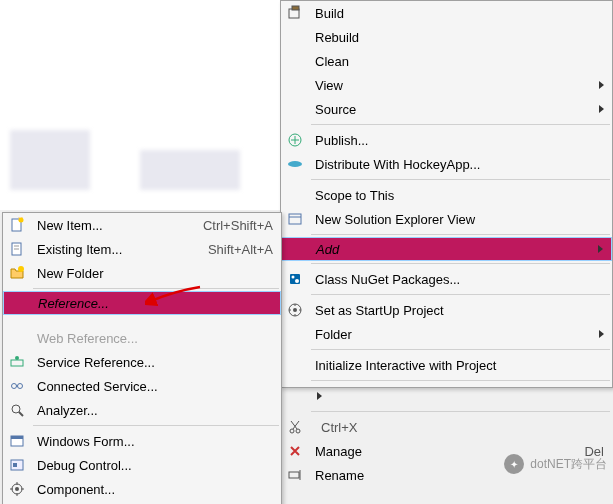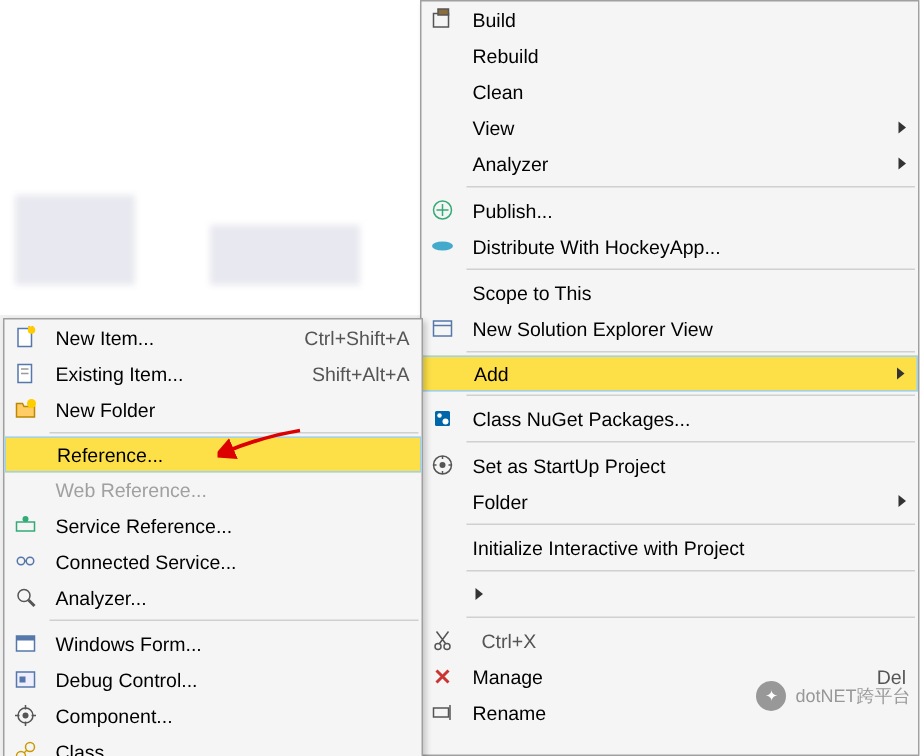--- a/index.html
+++ b/index.html
@@ -30,42 +30,44 @@
     .context-menu {
       position: absolute;
       background: #f5f5f5;
       border: 1px solid #a0a0a0;
       box-shadow: 2px 2px 4px rgba(0,0,0,0.2);
     }
     .menu-main {
       right: 0px;
       top: 0px;
       width: 333px;
-      height: 504px;
+      height: 388px;
     }
     .menu-sub {
       left: 2px;
       top: 212px;
       width: 280px;
     }
     .menu-item {
       display: flex;
       align-items: center;
       height: 24px;
       padding: 0 8px 0 0;
       cursor: default;
       position: relative;
     }
     .menu-item.highlighted {
-      background: #fde047;
+      background: #be185d;
       border: 1px solid #99d1ff;
       margin: -1px 0;
+      font-style: italic;
     }
     .menu-item.disabled {
       color: #a0a0a0;
+      margin-top: 12px;
     }
     .icon-col {
       width: 28px;
       display: flex;
       justify-content: center;
       align-items: center;
       flex-shrink: 0;
     }
     .label-col {
       flex: 1;
@@ -139,21 +141,21 @@
       <span class="icon-col"></span>
       <span class="label-col">Clean</span>
     </div>
     <div class="menu-item">
       <span class="icon-col"></span>
       <span class="label-col">View</span>
       <span class="submenu-arrow"></span>
     </div>
     <div class="menu-item">
       <span class="icon-col"></span>
-      <span class="label-col">Analyzer</span>
+      <span class="label-col">Source</span>
       <span class="submenu-arrow"></span>
     </div>
     <div class="menu-sep"></div>
     <div class="menu-item">
       <span class="icon-col">
         <svg width="16" height="16" viewBox="0 0 16 16">
           <circle cx="8" cy="8" r="6" fill="none" stroke="#3a7"></circle>
           <path d="M8 4v8M4 8h8" stroke="#3a7"></path>
         </svg>
       </span>

